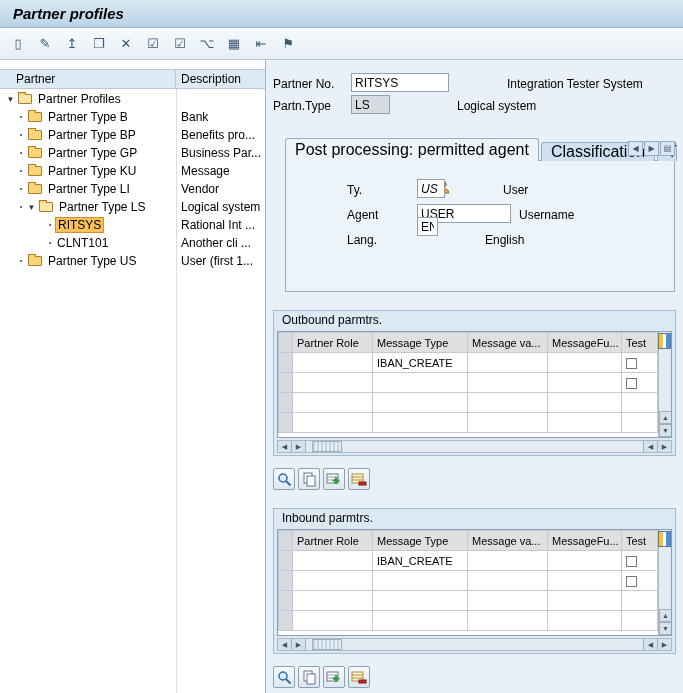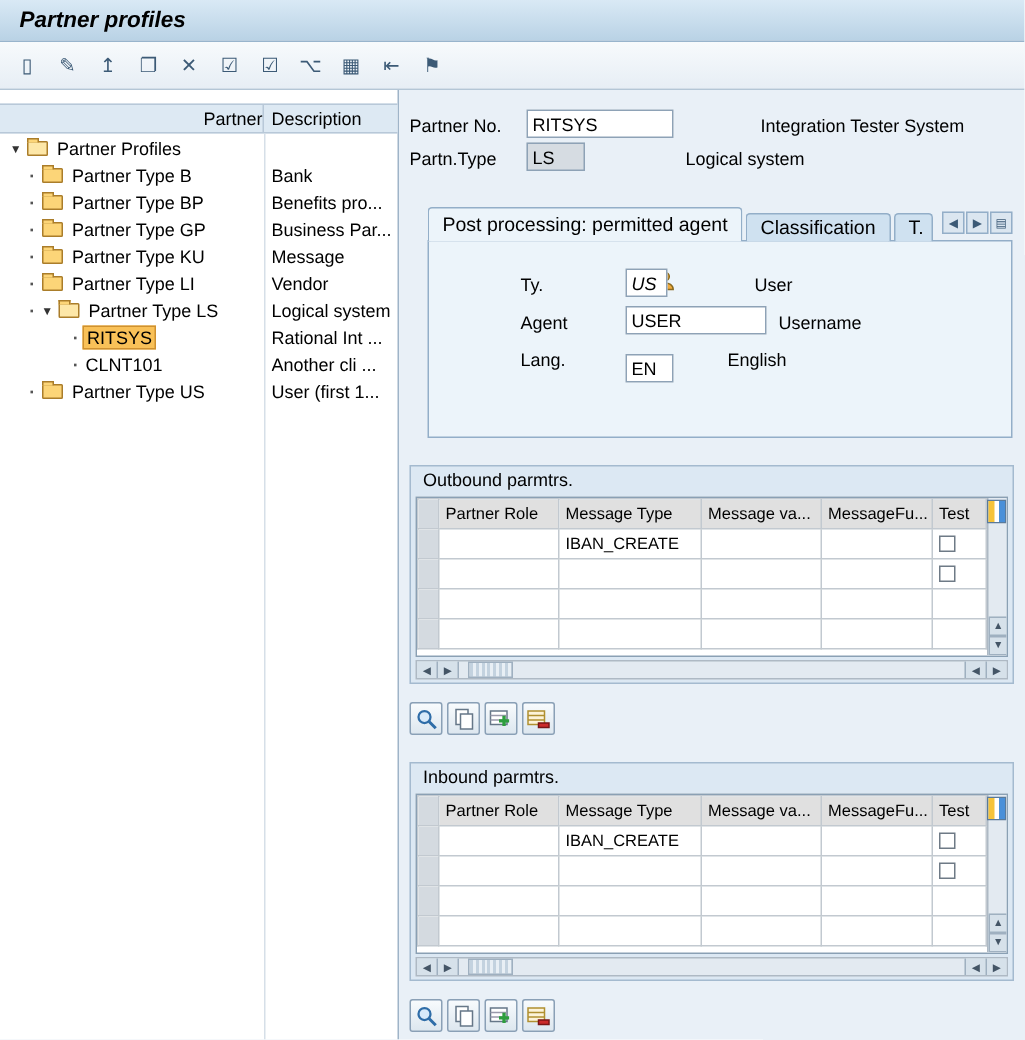--- a/index.html
+++ b/index.html
@@ -27,21 +27,21 @@
   }
   
   .main { position: relative; width: 683px; height: 633px; background: #e9f0f7; }
   
   .tree { position: absolute; left: 0; top: 0; width: 266px; height: 100%; background: #fff; border-right: 1px solid #9fb4c8; }
   .thead {
     position: absolute; top: 9px; left: 0; width: 100%; height: 20px;
     background: #dde9f3; border-top: 1px solid #b8c8d8; border-bottom: 1px solid #b8c8d8;
     display: flex; font-size: 12px;
   }
-  .thead .c1 { width: 176px; padding-left: 16px; line-height: 18px; border-right: 1px solid #b8c8d8; text-align: right; }
+  .thead .c1 { width: 176px; padding-left: 16px; line-height: 18px; border-right: 1px solid #b8c8d8; }
   .thead .c2 { flex: 1; padding-left: 5px; line-height: 18px; }
   .vline { position: absolute; left: 176px; top: 29px; bottom: 0; width: 1px; background: #d6dfe8; }
   .trow { position: absolute; left: 0; width: 265px; height: 18px; display: flex; align-items: center; font-size: 12px; cursor: default; }
   .trow .desc { position: absolute; left: 181px; white-space: nowrap; overflow: hidden; max-width: 82px; }
   .l0 { padding-left: 5px; } .l1 { padding-left: 17px; } .l2 { padding-left: 46px; }
   .exp { font-size: 8px; color: #333; width: 11px; text-align: center; flex: none; }
   .dot { color: #555; width: 9px; text-align: center; flex: none; font-weight: bold; }
   .folder {
     position: relative; width: 14px; height: 10px; flex: none;
     background: #fcd578; border: 1px solid #aa7d2a; border-radius: 1px; margin: 0 4px 0 2px;
@@ -58,21 +58,21 @@
   .lbl, .txt { position: absolute; font-size: 12px; line-height: 19px; white-space: nowrap; }
   .fld {
     position: absolute; height: 19px; border: 1px solid #8ea2b6; background: #fff;
     font: 12px "Liberation Sans", sans-serif; padding: 0 3px; outline: none;
   }
   .fld.ro { background: #d6dce2; }
   
   .tabstrip { position: absolute; left: 18px; right: 8px; top: 78px; height: 23px; display: flex; align-items: flex-end; z-index: 3; }
   .tab {
     border: 1px solid #93aec8; border-bottom: none; border-radius: 3px 3px 0 0;
-    padding: 0 9px; font-size: 13px; line-height: 17px; height: 19px;
+    padding: 0 9px; font-size: 16px; line-height: 17px; height: 19px;
     background: #cfe1f0; margin-right: 2px; white-space: nowrap; cursor: default;
   }
   .tab.active { height: 23px; line-height: 22px; background: #ecf4fa; position: relative; z-index: 4; }
   .tab.trunc { width: 26px; overflow: hidden; }
   .tabnav { position: absolute; right: 8px; top: 81px; display: flex; gap: 1px; z-index: 5; }
   .navb {
     width: 15px; height: 15px; background: #dbe6f0; border: 1px solid #93aec8;
     font-size: 8px; display: flex; align-items: center; justify-content: center; color: #3c5a76;
   }
   .tabbody { position: absolute; left: 18px; right: 8px; top: 100px; height: 132px; border: 1px solid #93aec8; background: #ecf4fa; z-index: 2; }
@@ -223,21 +223,21 @@
           <path d="M2.2 13c0-3.2 3.1-4.4 5.3-4.4s5.3 1.2 5.3 4.4z" fill="#f0ab3c" stroke="#8a6a20" stroke-width="1"></path>
         </svg>
       </span>
       <span class="txt" style="left:170px; top:20px">User</span>
 
       <span class="lbl" style="left:14px; top:45px">Agent</span>
       <input class="fld" style="left: 84px; top: 43px; width: 94px;" value="USER">
       <span class="txt" style="left:152px; top:45px; left:186px">Username</span>
 
       <span class="lbl" style="left:14px; top:70px">Lang.</span>
-      <input class="fld" style="left: 84px; top: 75px; width: 32px;" value="EN">
+      <input class="fld" style="left: 84px; top: 56px; width: 21px;" value="EN">
       <span class="txt" style="left:152px; top:70px">English</span>
     </div>
 
     <div class="group" style="top:250px">
       <div class="gtitle">Outbound parmtrs.</div>
       <div class="twrap">
         <span class="cfg">
           <svg width="13" height="16" viewBox="0 0 13 16">
             <rect x="0.5" y="0.5" width="12" height="15" fill="#fff" stroke="#5a7a9a"></rect>
             <rect x="1" y="1" width="4" height="14" fill="#f5c33b"></rect>

